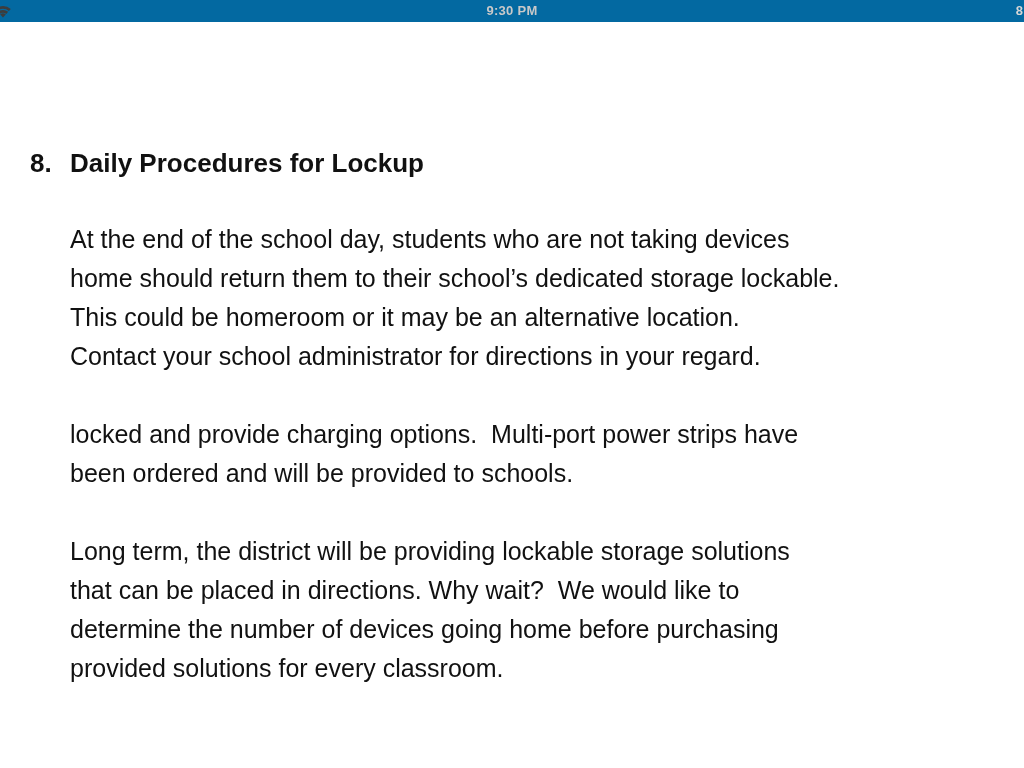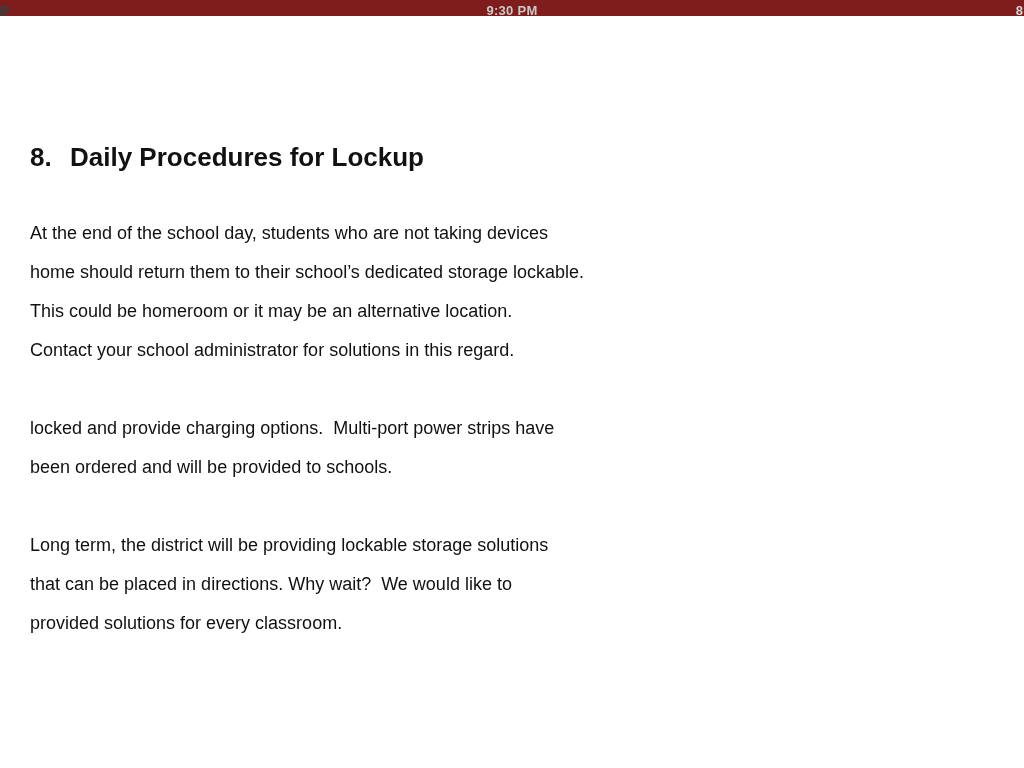--- a/index.html
+++ b/index.html
@@ -12,22 +12,22 @@
   .screen {
     position: relative;
     width: 1024px;
     height: 768px;
     background: #ffffff;
   }
   
   .status-bar {
     position: relative;
     width: 100%;
-    height: 16px;
-    background: #7f1d1d;
+    height: 22px;
+    background: #0369a1;
     overflow: hidden;
   }
   .status-time {
     position: absolute;
     left: 0; right: 0; top: 0;
     height: 22px;
     line-height: 21px;
     text-align: center;
     color: #c9c9c9;
     font-size: 13px;
@@ -62,22 +62,23 @@
     font-size: 26px;
     font-weight: bold;
     line-height: 39px;
     color: #111111;
   }
   .doc-heading .h-number {
     width: 40px;
     flex: 0 0 40px;
   }
   .paragraphs {
+    margin-left: 40px;
     margin-top: 37px;
-    font-size: 18px;
+    font-size: 25px;
     line-height: 39px;
   }
   .paragraph { margin-bottom: 39px; }
   .paragraph:last-child { margin-bottom: 0; }
   .line { white-space: pre; }
 </style>
 </head>
 <body>
 
 <div class="screen">
@@ -99,27 +100,28 @@
     <div class="doc-heading">
       <span class="h-number">8.</span>
       <span class="h-title">Daily Procedures for Lockup</span>
     </div>
 
     <div class="paragraphs">
       <div class="paragraph">
           <div class="line">At the end of the school day, students who are not taking devices</div>
           <div class="line">home should return them to their school’s dedicated storage lockable.</div>
           <div class="line">This could be homeroom or it may be an alternative location.</div>
-          <div class="line">Contact your school administrator for solutions in this regard.</div>
+          <div class="line">Contact your school administrator for directions in your regard.</div>
         </div>
       <div class="paragraph">
           <div class="line">locked and provide charging options.  Multi-port power strips have</div>
           <div class="line">been ordered and will be provided to schools.</div>
         </div>
       <div class="paragraph">
           <div class="line">Long term, the district will be providing lockable storage solutions</div>
           <div class="line">that can be placed in directions. Why wait?  We would like to</div>
+          <div class="line">determine the number of devices going home before purchasing</div>
           <div class="line">provided solutions for every classroom.</div>
         </div>
     </div>
 
   </div>
 </div>
 
 </body></html>

